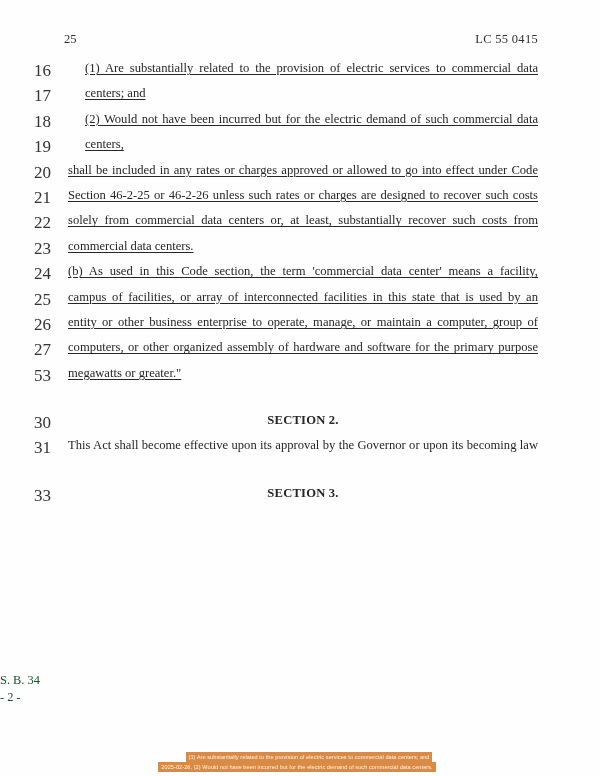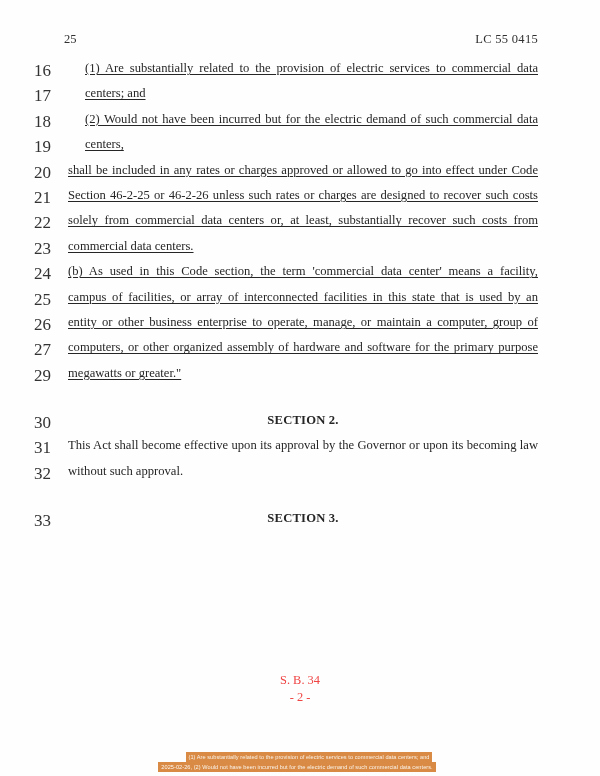--- a/index.html
+++ b/index.html
@@ -98,23 +98,23 @@
     left: 68px;
     right: 62px;
   }
 
   
   .doc-footer {
     position: absolute;
     left: 0;
     right: 0;
     top: 672px;
-    text-align: center;
+    text-align: left;
     font-size: 12.4px;
-    color: #ef4444;
+    color: #14532d;
     line-height: 16.5px;
   }
   .doc-footer .bill-id { display: block; }
   .doc-footer .page-mark { display: block; }
 
   
   .annotation-bar {
     position: absolute;
     left: 0;
     right: 0;
@@ -201,34 +201,30 @@
       </div>
       <div class="line-row">
         <span class="line-no">26</span>
         <span class="line-text u justify">entity or other business enterprise to operate, manage, or maintain a computer, group of</span>
       </div>
       <div class="line-row">
         <span class="line-no">27</span>
         <span class="line-text u justify">computers, or other organized assembly of hardware and software for the primary purpose</span>
       </div>
       <div class="line-row">
-        <span class="line-no">29</span>
+        <span class="line-no">53</span>
         <span class="line-text u">megawatts or greater."</span>
       </div>
       <div class="line-row" style="margin-top: 22px;">
         <span class="line-no">30</span>
         <span class="line-text center">SECTION 2.</span>
       </div>
       <div class="line-row">
         <span class="line-no">31</span>
         <span class="line-text justify">This Act shall become effective upon its approval by the Governor or upon its becoming law</span>
-      </div>
-      <div class="line-row">
-        <span class="line-no">32</span>
-        <span class="line-text">without such approval.</span>
       </div>
       <div class="line-row" style="margin-top: 22px;">
         <span class="line-no">33</span>
         <span class="line-text center">SECTION 3.</span>
       </div>
     </div>
 
   <div class="doc-footer">
     <span class="bill-id">S. B. 34</span>
     <span class="page-mark">- 2 -</span>

